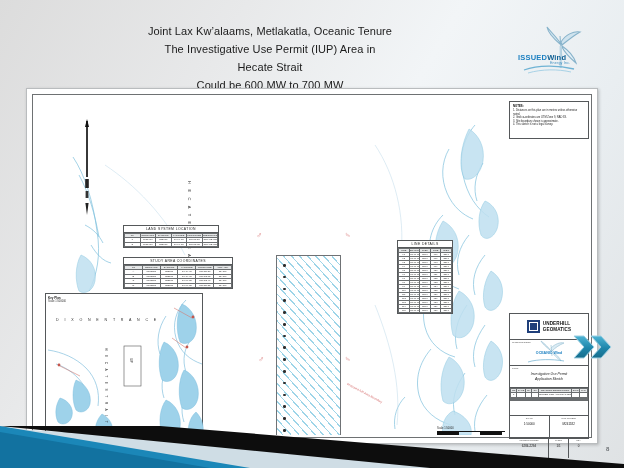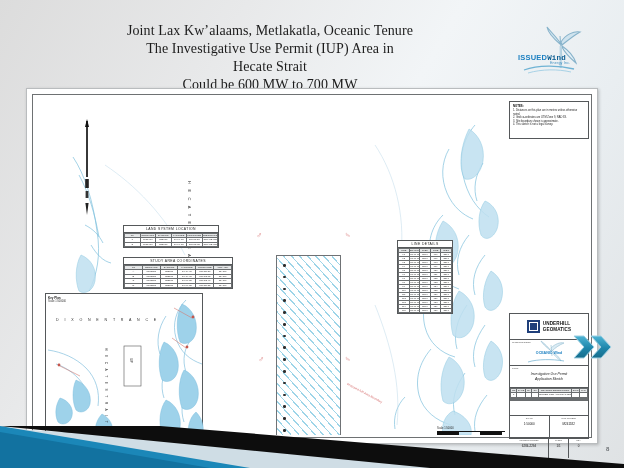--- a/index.html
+++ b/index.html
@@ -4,30 +4,30 @@
 <style>
   html,body{margin:0;padding:0;}
   body{
     width:624px;height:468px;overflow:hidden;position:relative;
     font-family:"Liberation Sans",sans-serif;
     background:linear-gradient(120deg,#dcdcdc 0%,#e8e9ea 28%,#f2f5f7 52%,#e9eef1 74%,#dfe2e4 100%);
   }
   
   #slide-title{
     position:absolute;left:60px;top:22px;width:420px;
-    text-align:center;color:#1b1b1b;font-size:14px;line-height:18px;
-    letter-spacing:.1px;white-space:pre-line;font-family:Liberation Serif, serif;
+    text-align:center;color:#1b1b1b;font-size:11px;line-height:18px;
+    letter-spacing:.1px;white-space:pre-line;
   }
   
   #logo{position:absolute;left:516px;top:26px;width:84px;height:50px;}
   #logo .logo-text{
     position:absolute;left:2px;top:27px;width:80px;text-align:left;
     font-size:7.5px;font-weight:bold;color:#1a7fc1;letter-spacing:.2px;
   }
-  #logo .logo-text .w{color:#0e5f93;font-family:Liberation Mono, monospace;}
+  #logo .logo-text .w{color:#0e5f93;}
   #logo .logo-sub{
     position:absolute;left:34px;top:35px;font-size:3.6px;color:#3f8fc0;letter-spacing:.2px;
   }
   
   #sheet{
     position:absolute;left:26px;top:88px;width:570px;height:354px;
     background:#ffffff;border:1px solid #b9bcbe;
     box-shadow:1px 1px 3px rgba(0,0,0,.22);
   }
   #sheet-inner{position:absolute;left:5px;top:5px;right:5px;bottom:5px;border:1px solid #6e7173;}

